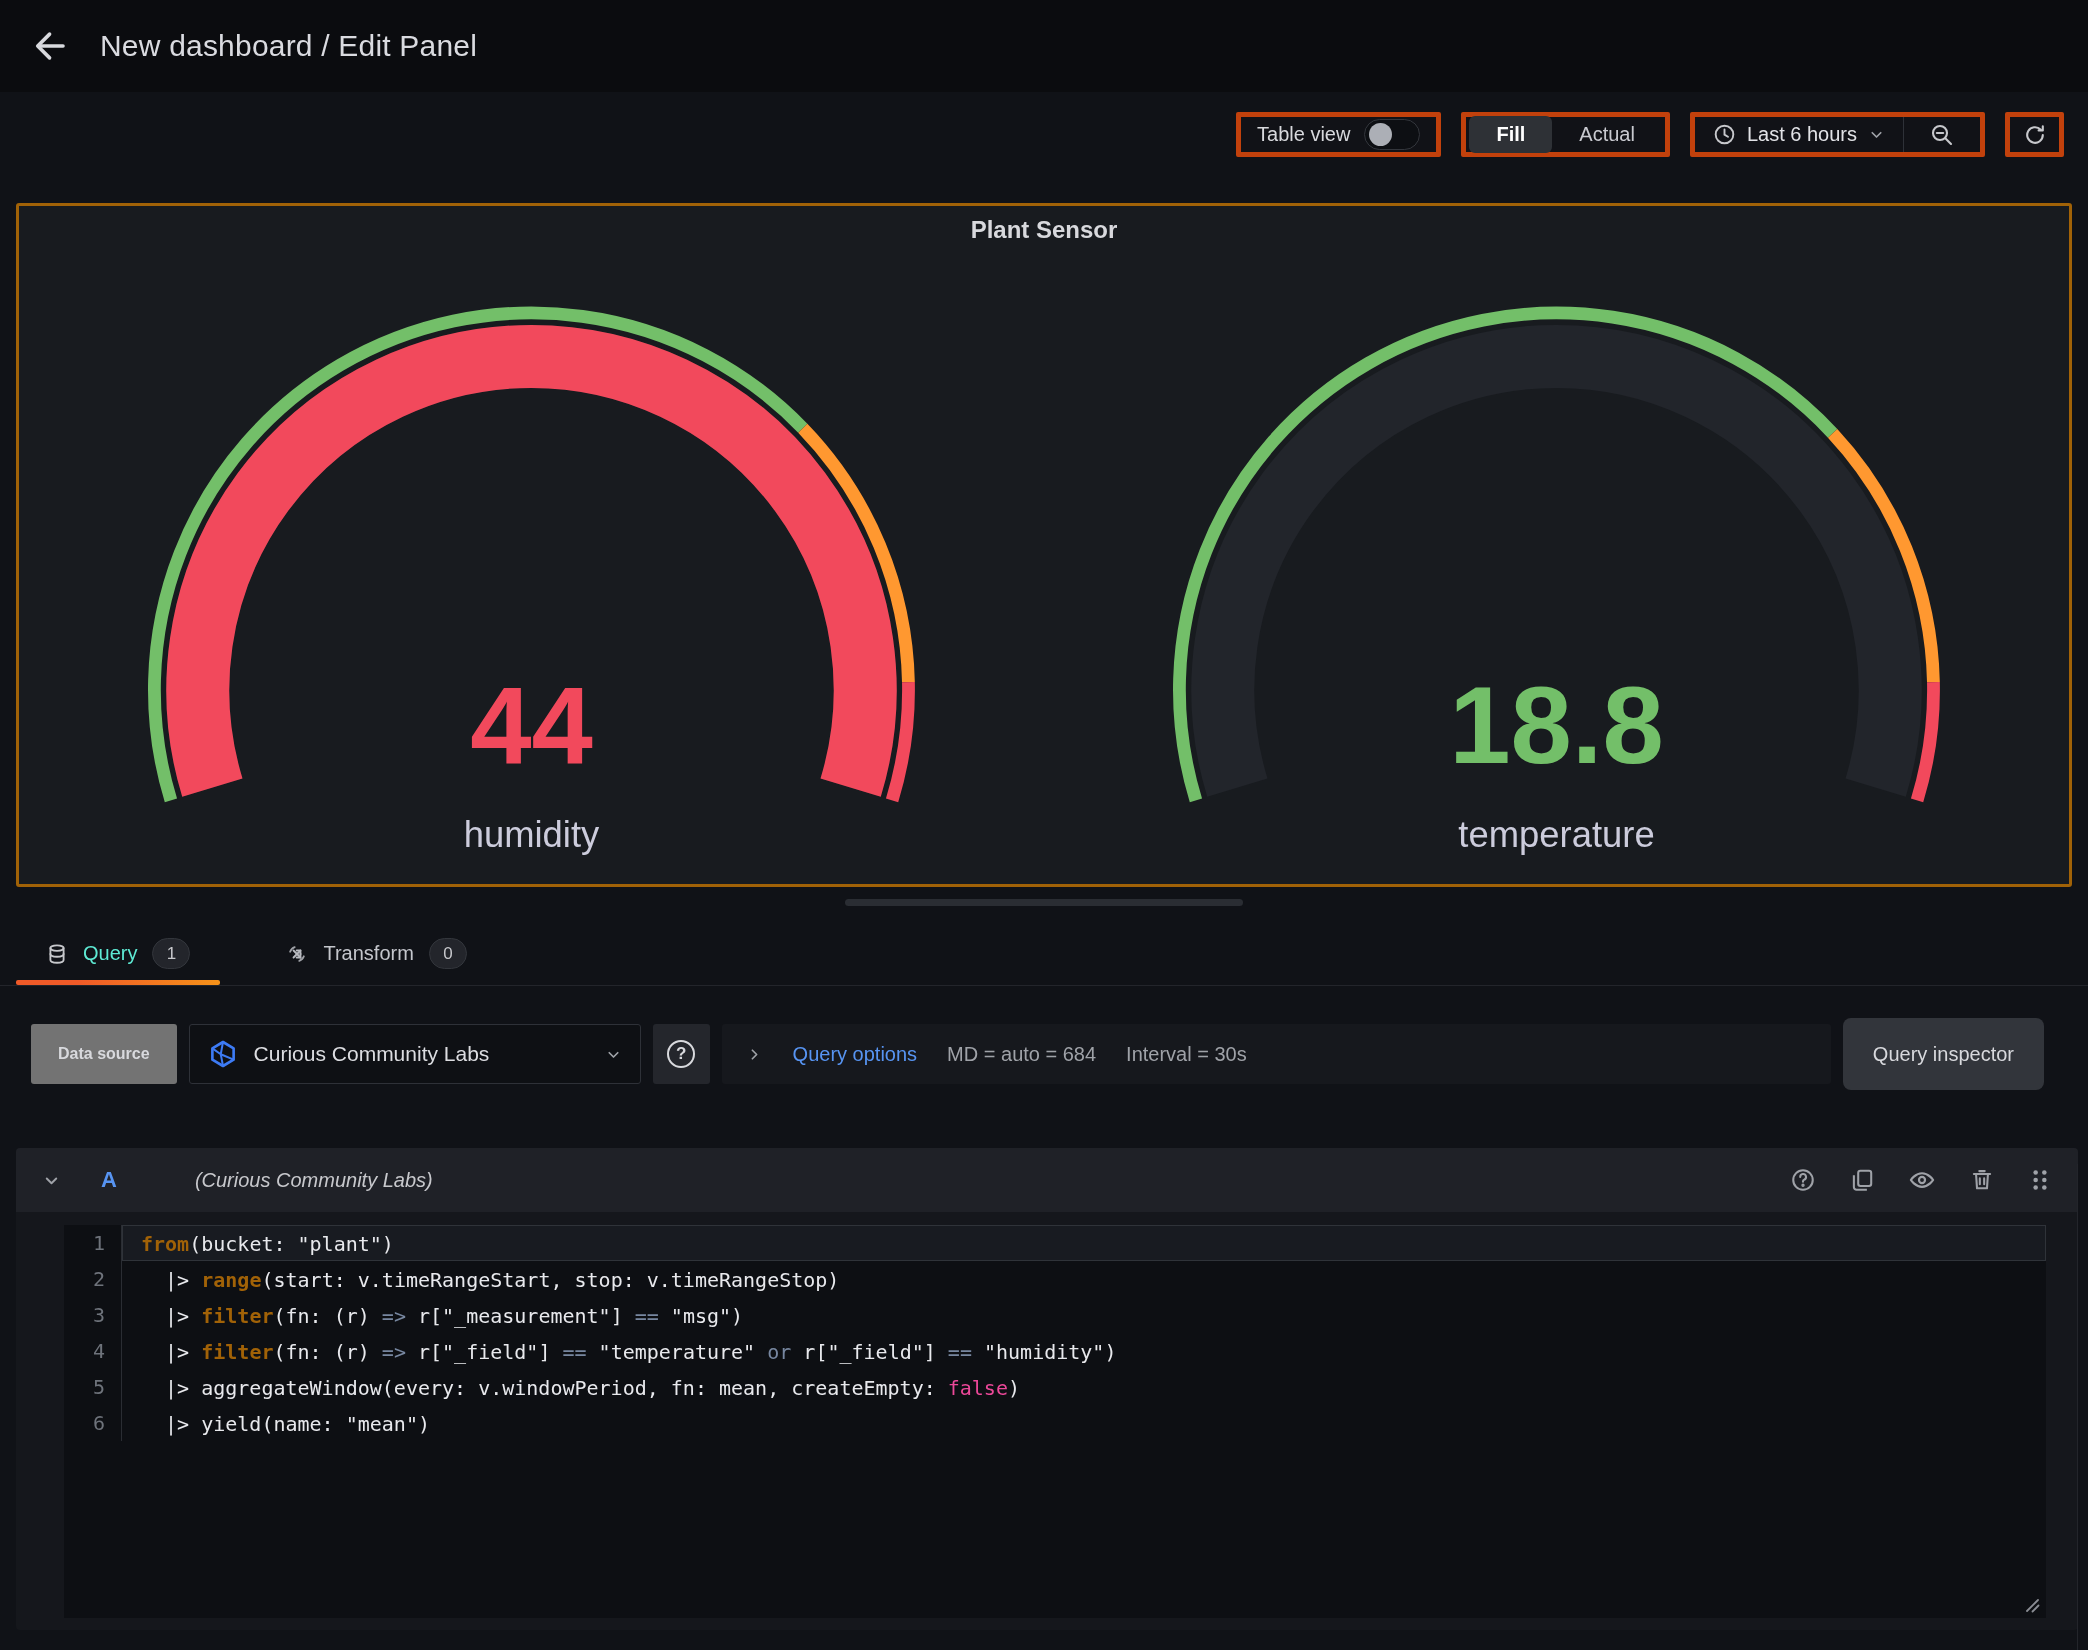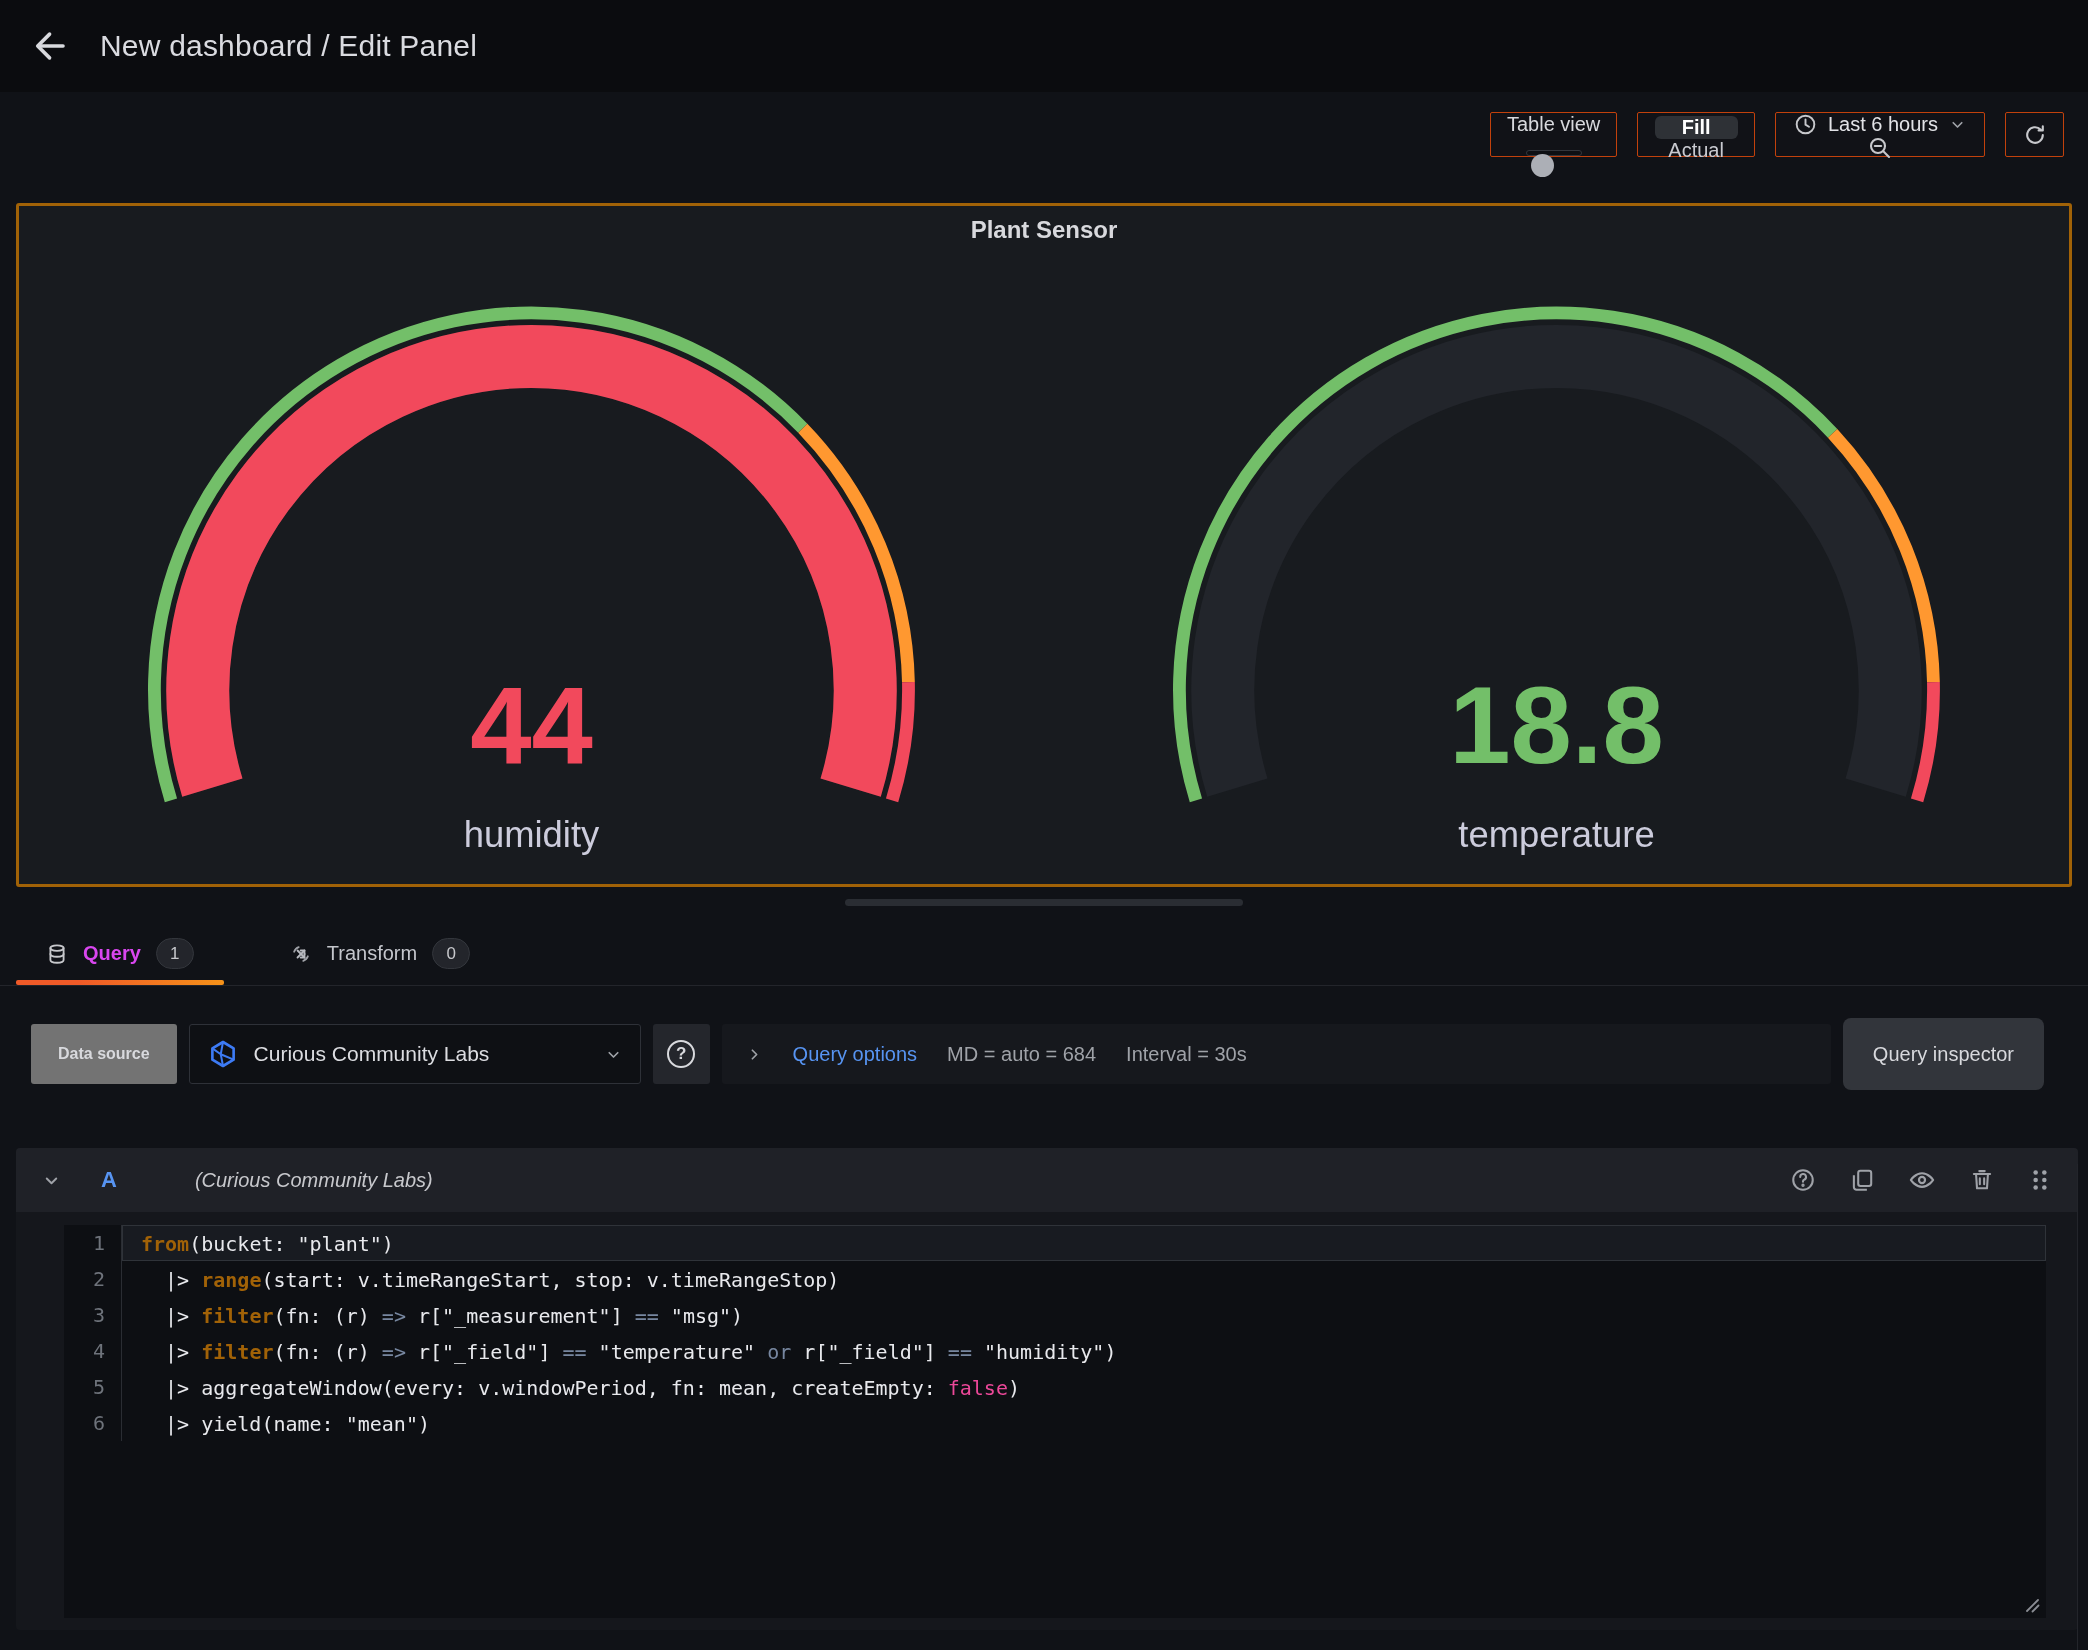--- a/index.html
+++ b/index.html
@@ -12,21 +12,21 @@
   }
   svg { display:block; }
 
   
   .topbar { height:92px; background:#0B0C0F; display:flex; align-items:center; padding:0 24px; gap:28px; }
   .back-btn { background:none; border:none; color:#D8D9DD; cursor:pointer; width:48px; height:48px; display:flex; align-items:center; justify-content:center; }
   .page-title { font-size:30px; font-weight:500; color:#DADBE0; letter-spacing:.2px; }
 
   
   .toolbar { display:flex; justify-content:flex-end; align-items:center; gap:20px; padding:20px 24px 0 0; margin-bottom:46px; }
-  .tgroup { height:45px; border:1px solid #c2410c; border-radius:2px; background:#111217; display:flex; align-items:center;flex-direction:column; }
+  .tgroup { height:45px; border:5px solid #c2410c; border-radius:2px; background:#111217; display:flex; align-items:center; }
   .tv-group { padding:0 16px; gap:14px; }
   .tv-label { font-size:20px; color:#D8D9DD; }
   .switch { width:56px; height:31px; border-radius:16px; background:#0D0F13; border:1px solid #33363C; position:relative; cursor:pointer; }
   .switch .knob { position:absolute; left:4px; top:3px; width:23px; height:23px; border-radius:50%; background:#ACAFB6; }
   .seg-group { padding:3px; }
   .seg { height:37px; padding:0 27px; display:flex; align-items:center; font-size:20px; color:#C9CAD0; cursor:pointer; }
   .seg.active { background:#2E3136; border-radius:6px; color:#FFFFFF; font-weight:700; }
   .time-main { display:flex; align-items:center; gap:11px; padding:0 18px; height:100%; cursor:pointer; }
   .time-label { font-size:20px; font-weight:500; color:#E2E3E7; }
   .vdiv { width:1px; height:100%; background:#2E3138; }
@@ -42,21 +42,21 @@
   .gauge svg { width:100%; height:100%; }
   .g-value { font-family:"Liberation Sans",sans-serif; font-weight:700; font-size:112px; text-anchor:middle; }
   .g-label { font-family:"Liberation Sans",sans-serif; font-size:37px; fill:#CCCCDC; text-anchor:middle; }
 
   .drag-handle { width:398px; height:7px; border-radius:4px; background:#2A2D33; margin:12px auto 0; cursor:row-resize; }
 
   
   .tabs { display:flex; align-items:stretch; height:64px; margin-top:16px; padding-left:16px; gap:36px; border-bottom:1px solid #23252B; }
   .tab { display:flex; align-items:center; gap:15px; padding:0 30px; position:relative; cursor:pointer; color:#B9BBC1; }
   .tab-label { font-size:20px; font-weight:500; color:#C4C6CC; }
-  .tab.active .tab-label { color:#d946ef; font-weight:700; }
+  .tab.active .tab-label { color:#5eead4; font-weight:400; }
   .tab .underline { position:absolute; left:0; right:0; bottom:0; height:5px; border-radius:2px;
       background:linear-gradient(90deg,#F05A28 30%,#FBCA0A 170%); }
   .badge { min-width:38px; height:31px; padding:0 11px; border-radius:16px; background:#23252B; border:1px solid #33363C;
       display:flex; align-items:center; justify-content:center; font-size:17px; color:#C7C8CC; }
 
   
   .ds-row { display:flex; align-items:center; margin:38px 44px 0 31px; gap:12px; height:60px; }
   .ds-label { height:60px; padding:0 27px; background:#737373; border-radius:3px; display:flex; align-items:center; font-weight:700; font-size:16px; }
   .ds-select { height:60px; width:452px; background:#0E1014; border:1px solid #2E3138; border-radius:3px;
       display:flex; align-items:center; gap:16px; padding:0 18px; font-size:21px; color:#DCDDE1; cursor:pointer; }

